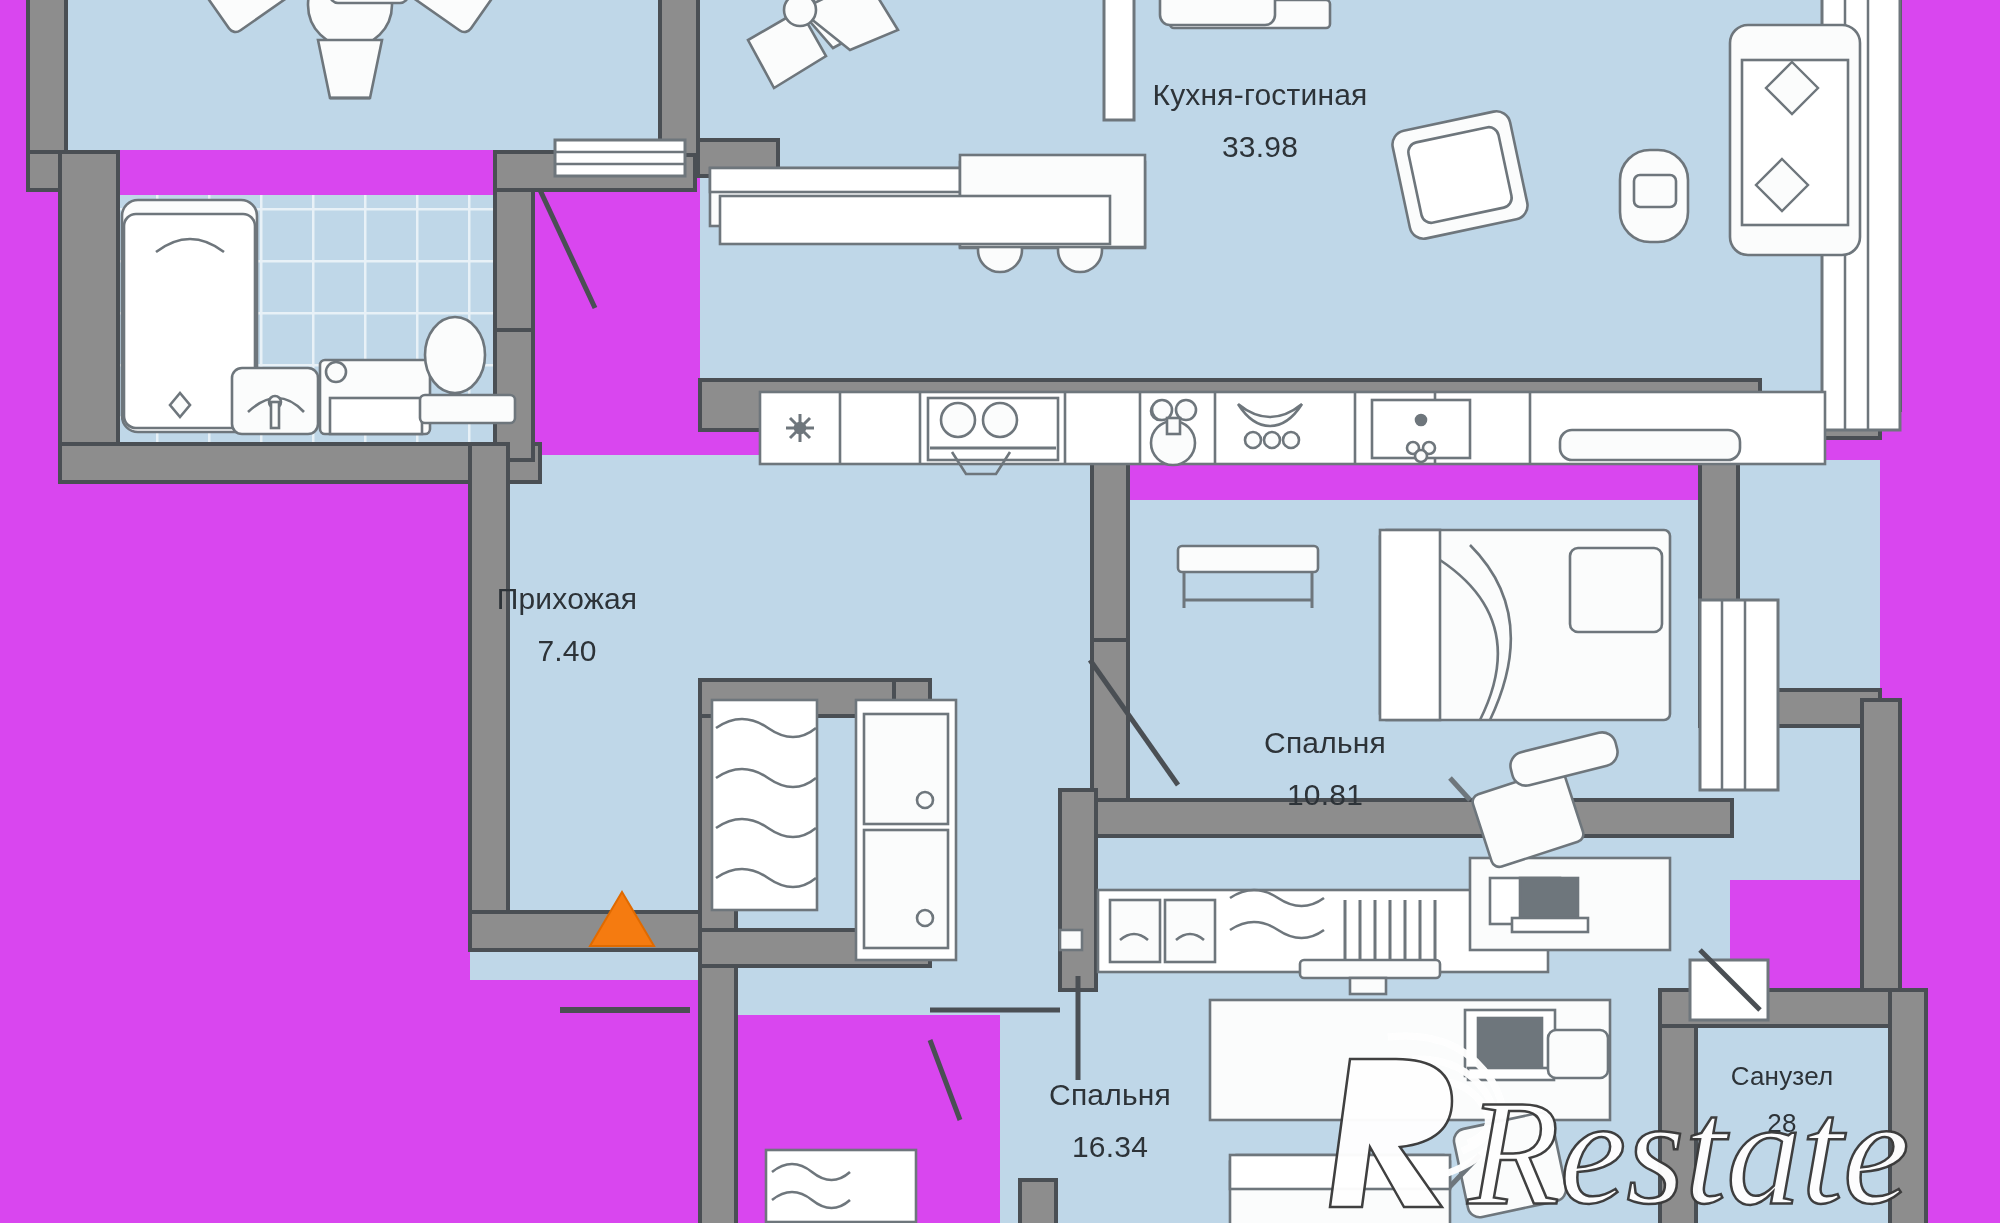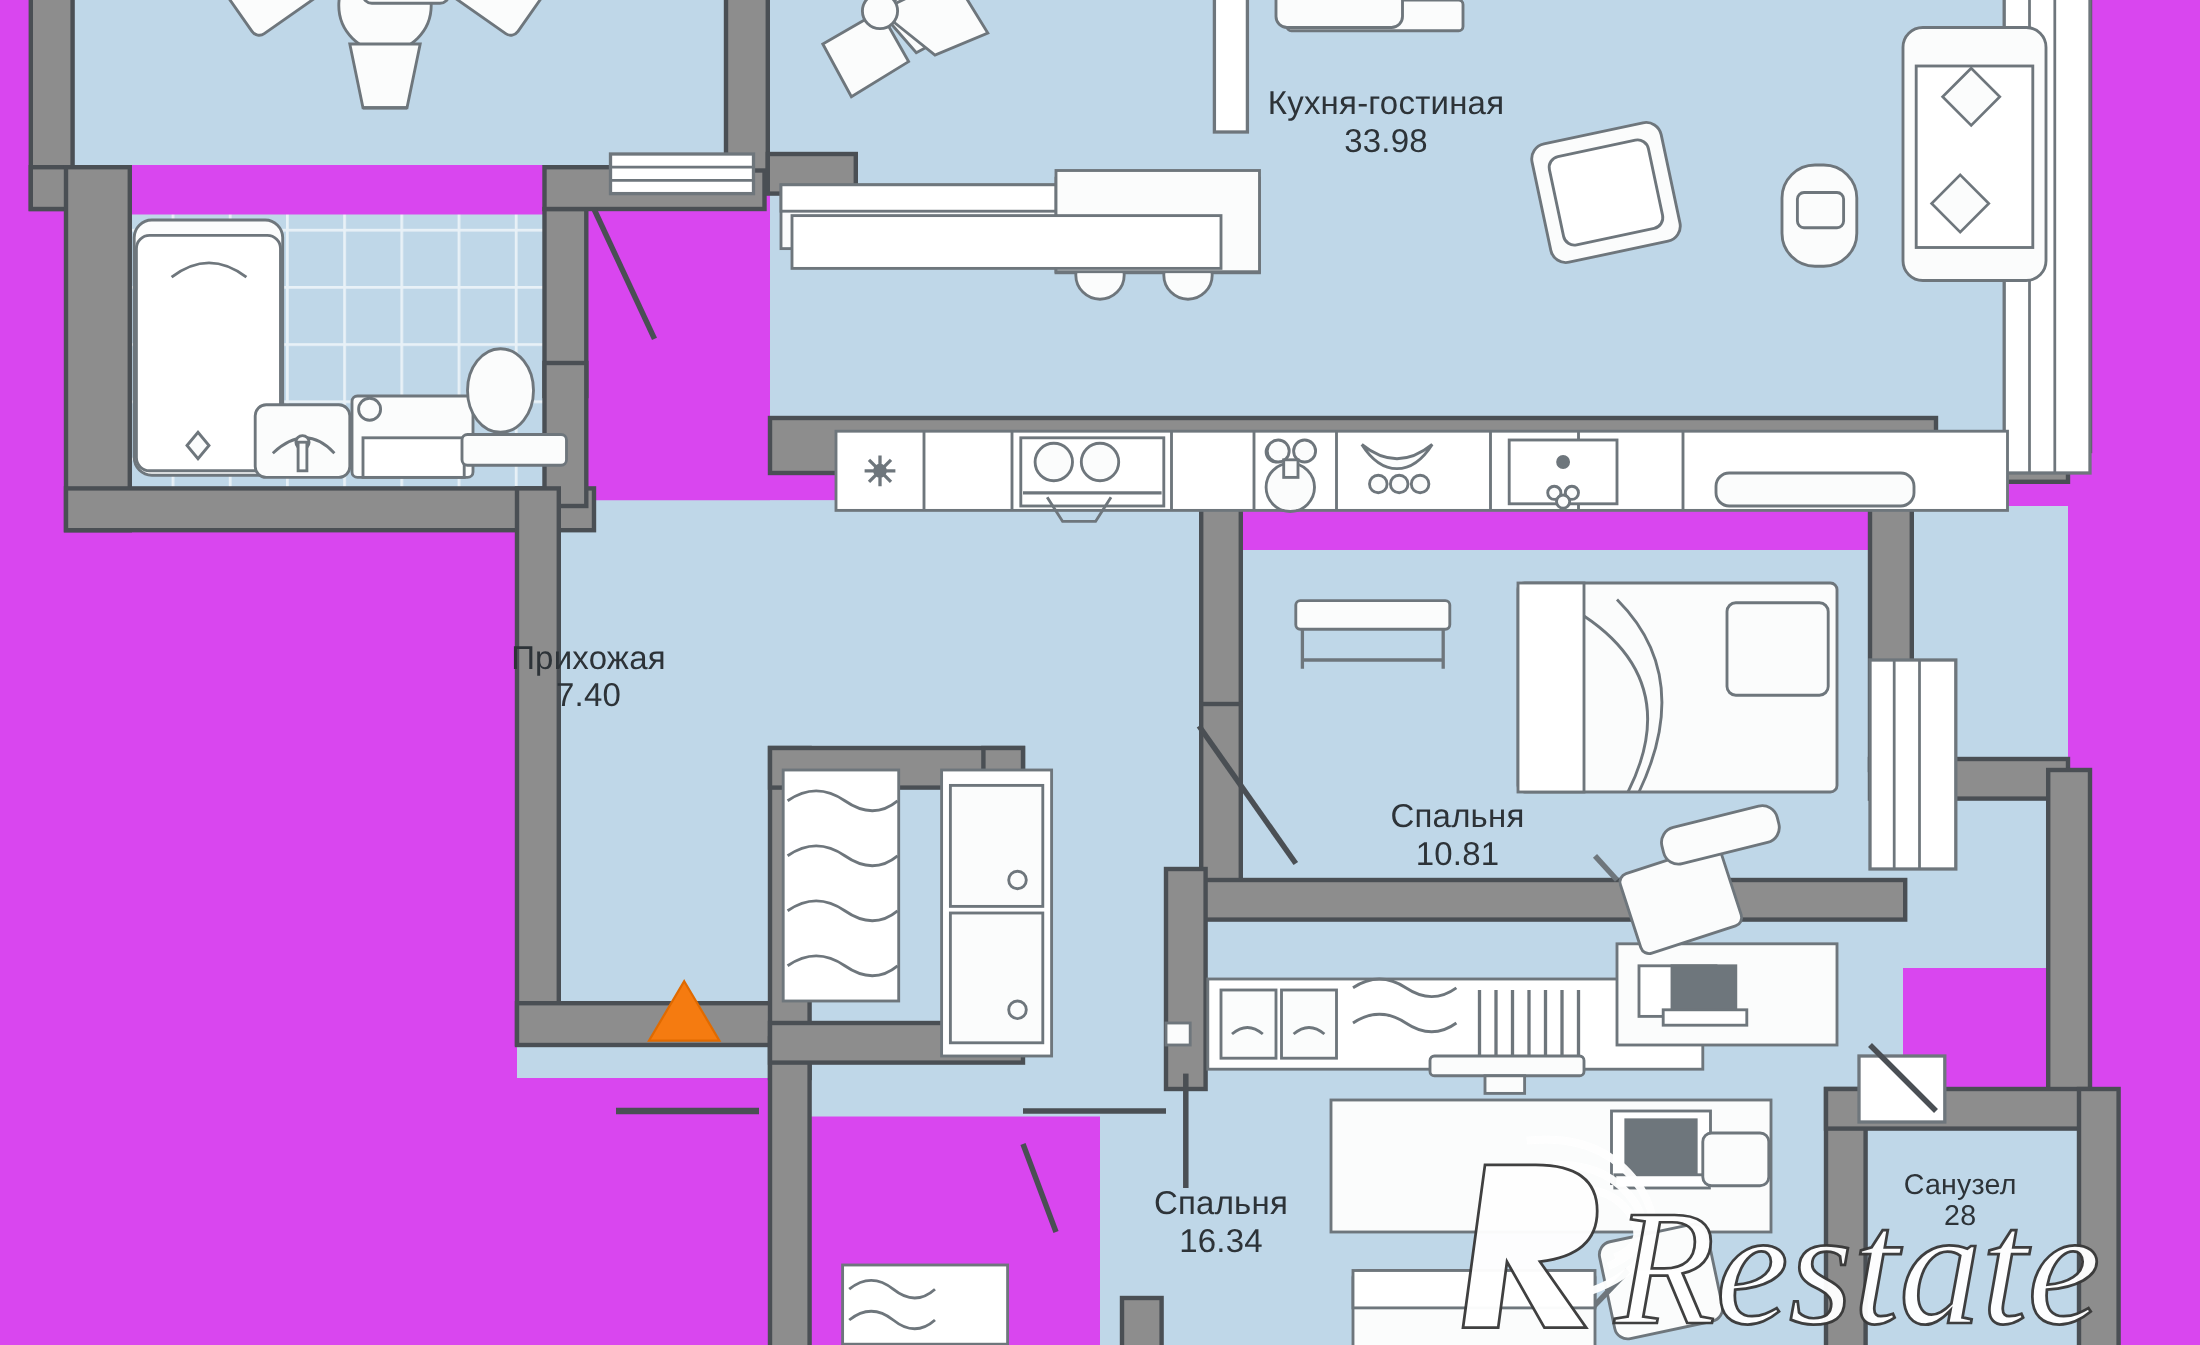--- a/index.html
+++ b/index.html
@@ -4,21 +4,21 @@
 <style>
   html,body{margin:0;padding:0;background:#ffffff;}
   body{width:2000px;height:1223px;overflow:hidden;
        font-family:"Liberation Sans","DejaVu Sans",sans-serif;}
   #stage{position:relative;width:2000px;height:1223px;background:#d946ef;}
   svg#plan{position:absolute;left:0;top:0;width:2000px;height:1223px;display:block;}
 
   .room-label{position:absolute;text-align:center;color:#2d3338;
               line-height:1.12;letter-spacing:.2px;pointer-events:none;}
   .room-label .nm{font-size:30px;font-weight:400;display:block;white-space:nowrap;}
-  .room-label .ar{font-size:30px;font-weight:400;display:block;margin-top:0;}
+  .room-label .ar{font-size:30px;font-weight:400;display:block;margin-top:18px;}
   .room-label.small .nm{font-size:26px;}
   .room-label.small .ar{font-size:26px;}
 
   #watermark{position:absolute;right:8px;bottom:-14px;width:700px;height:240px;
              pointer-events:none;opacity:.97;}
 </style>
 </head>
 <body>
 
 <div id="stage">
@@ -334,21 +334,21 @@
     </g>
 
   </svg>
 
   <div class="room-label" style="left:1110px;top:78px;width:300px;">
     <span class="nm">Кухня-гостиная</span>
     <span class="ar">33.98</span>
   </div>
 
 
-  <div class="room-label" style="left:410px;top:582px;width:250px;">
+  <div class="room-label" style="left:442px;top:582px;width:250px;">
     <span class="nm">Прихожая</span>
     <span class="ar">7.40</span>
   </div>
 
 
   <div class="room-label" style="left:1200px;top:726px;width:250px;">
     <span class="nm">Спальня</span>
     <span class="ar">10.81</span>
   </div>
 

